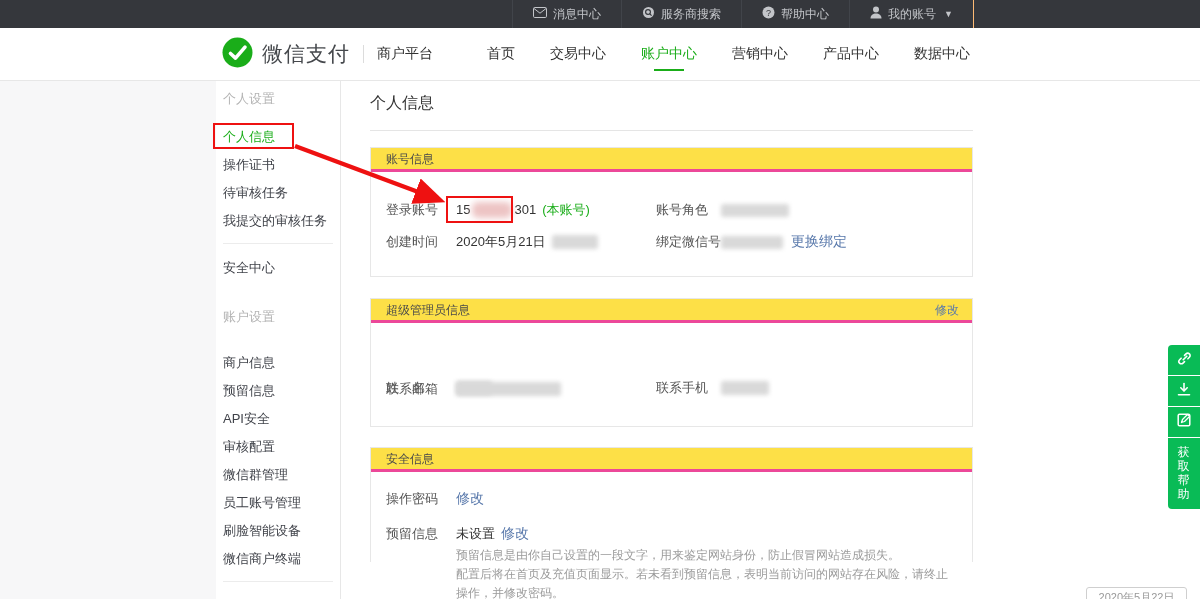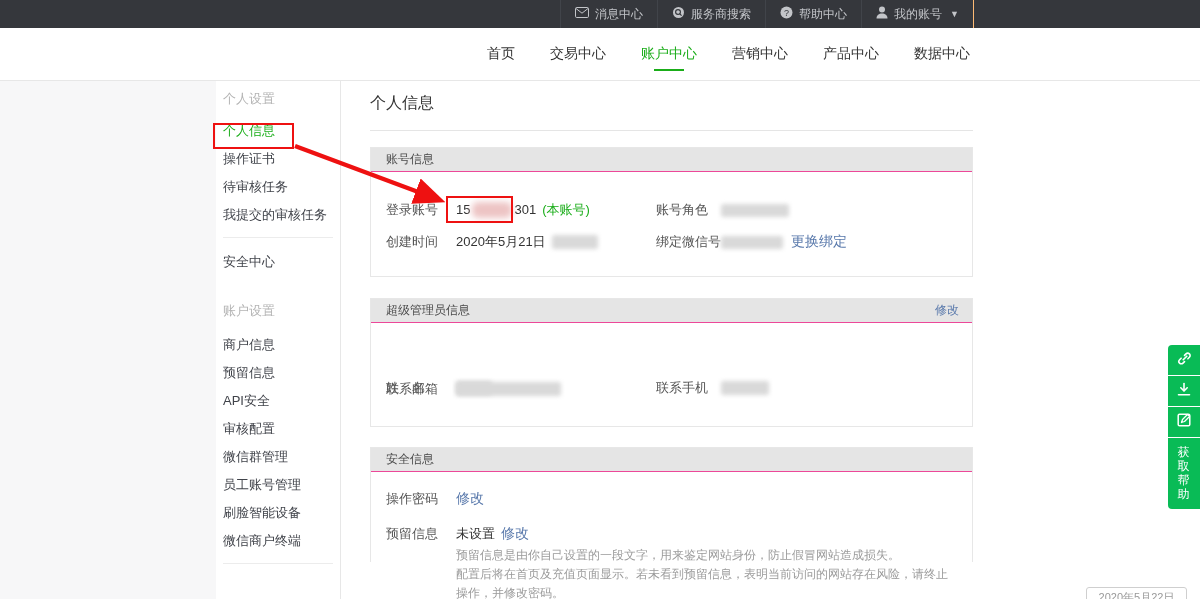--- a/index.html
+++ b/index.html
@@ -4,21 +4,21 @@
 <style>
   * { margin:0; padding:0; box-sizing:border-box; }
   html,body { width:1200px; height:599px; }
   body {
     position:relative; overflow:hidden; background:#fff;
     font-family:"Liberation Sans","DejaVu Sans",sans-serif; color:#333;
   }
   
   .topbar { position:absolute; top:0; left:0; right:0; height:28px; background:#35373c;
     display:flex; justify-content:flex-end; padding-right:226px; }
-  .topbar-item { display:flex; align-items:center; gap:6px; padding:0 14px;
+  .topbar-item { display:flex; align-items:center; gap:6px; padding:0 20px;
     font-size:12px; color:#c3c5c9; cursor:pointer; border-left:1px solid #41444a; }
   .topbar-item:last-child { border-right:1px solid #fdba74;align-items:center; }
   .caret { font-size:9px; color:#c3c5c9; margin-left:2px; }
   
   .header { position:absolute; top:28px; left:0; right:0; height:53px; background:#fff;
     border-bottom:1px solid #e7e7e7; }
   .logo-wrap { position:absolute; left:222px; top:0; height:52px; display:flex; align-items:center; }
   .logo-text { font-size:21px; color:#45484c; margin-left:9px; letter-spacing:1px; }
   .logo-divider { width:1px; height:18px; background:#dcdcdc; margin:0 13px; }
   .portal-name { font-size:14px; color:#333; }
@@ -26,31 +26,31 @@
     align-items:center; font-size:14px; color:#333; }
   .nav-item { position:relative; cursor:pointer; }
   .nav-item.active { color:#1aad19; }
   .nav-item.active::after { content:""; position:absolute; left:50%; transform:translateX(-50%);
     bottom:-8px; width:30px; height:2px; background:#1aad19; }
   
   .page-left-strip { position:absolute; top:81px; left:0; width:216px; bottom:0; background:#f7f7f8; }
   .sidebar { position:absolute; top:81px; left:216px; width:125px; bottom:0; background:#fff;
     border-right:1px solid #e7e7e7; padding:4px 0 0 7px; font-size:13px; }
   .side-title { height:28px; line-height:28px; color:#b4b4b4; }
-  .side-title.first { margin-bottom:4px; }
-  .side-title.second { margin-top:21px; margin-bottom:6px; }
+  .side-title.first { margin-bottom:10px; }
+  .side-title.second { margin-top:21px; margin-bottom:18px; }
   .side-item { height:28px; line-height:28px; color:#40434a; cursor:pointer; white-space:nowrap; }
   .side-item.active { color:#1aad19; }
   .side-item.standalone { margin-top:10px; }
   .side-divider { height:1px; background:#ececec; margin:8px 7px 8px 0; }
   
   .page-title { position:absolute; left:370px; top:93px; font-size:16px; color:#333; }
   .title-rule { position:absolute; left:370px; top:130px; width:603px; height:1px; background:#e5e5e5; }
   .card { position:absolute; left:370px; width:603px; background:#fff; border:1px solid #e7e7e7; }
-  .card-header { height:24px; line-height:23px; background:#e5e5e5; border-bottom:1px solid #ec4899;
+  .card-header { height:24px; line-height:23px; background:#fde047; border-bottom:3px solid #ec4899;
     padding:0 13px 0 15px; font-size:12px; color:#4a4a4a; display:flex; justify-content:space-between; }
   #card-account { top:147px; height:130px; }
   #card-admin { top:298px; height:129px; }
   #card-security { top:447px; height:115px; border-bottom:none; }
   .row { position:absolute; left:0; width:100%; height:20px; font-size:13px; display:flex; align-items:center; }
   .lbl { position:absolute; left:15px; color:#555; }
   .val { position:absolute; left:85px; color:#333; display:flex; align-items:center; gap:6px; }
   .lbl-r { position:absolute; left:285px; color:#555; }
   .val-r { position:absolute; left:350px; color:#333; display:flex; align-items:center; gap:8px; }
   .green-note { color:#1aad19; }
@@ -118,20 +118,31 @@
           <circle cx="6" cy="3.5" r="3" fill="#c3c5c9"></circle>
           <path d="M0.5 12.5c0-3.2 2.5-5 5.5-5s5.5 1.8 5.5 5z" fill="#c3c5c9"></path>
         </svg>
     </span>
     <span>我的账号</span>
     <span class="caret">▼</span>
   </div>
 </div>
 
 <div class="header">
+  <div class="logo-wrap">
+    <span>
+      <svg width="31" height="31" viewBox="0 0 31 31">
+          <circle cx="15.5" cy="15.5" r="15" fill="#1aad19"></circle>
+          <path d="M8.5 16.5l5 4.6 9.5-11" fill="none" stroke="#fff" stroke-width="3.6" stroke-linecap="round" stroke-linejoin="round"></path>
+        </svg>
+    </span>
+    <span class="logo-text">微信支付</span>
+    <span class="logo-divider"></span>
+    <span class="portal-name">商户平台</span>
+  </div>
   <div class="nav">
     <div class="nav-item">首页</div>
     <div class="nav-item">交易中心</div>
     <div class="nav-item active">账户中心</div>
     <div class="nav-item">营销中心</div>
     <div class="nav-item">产品中心</div>
     <div class="nav-item">数据中心</div>
   </div>
 </div>
 

